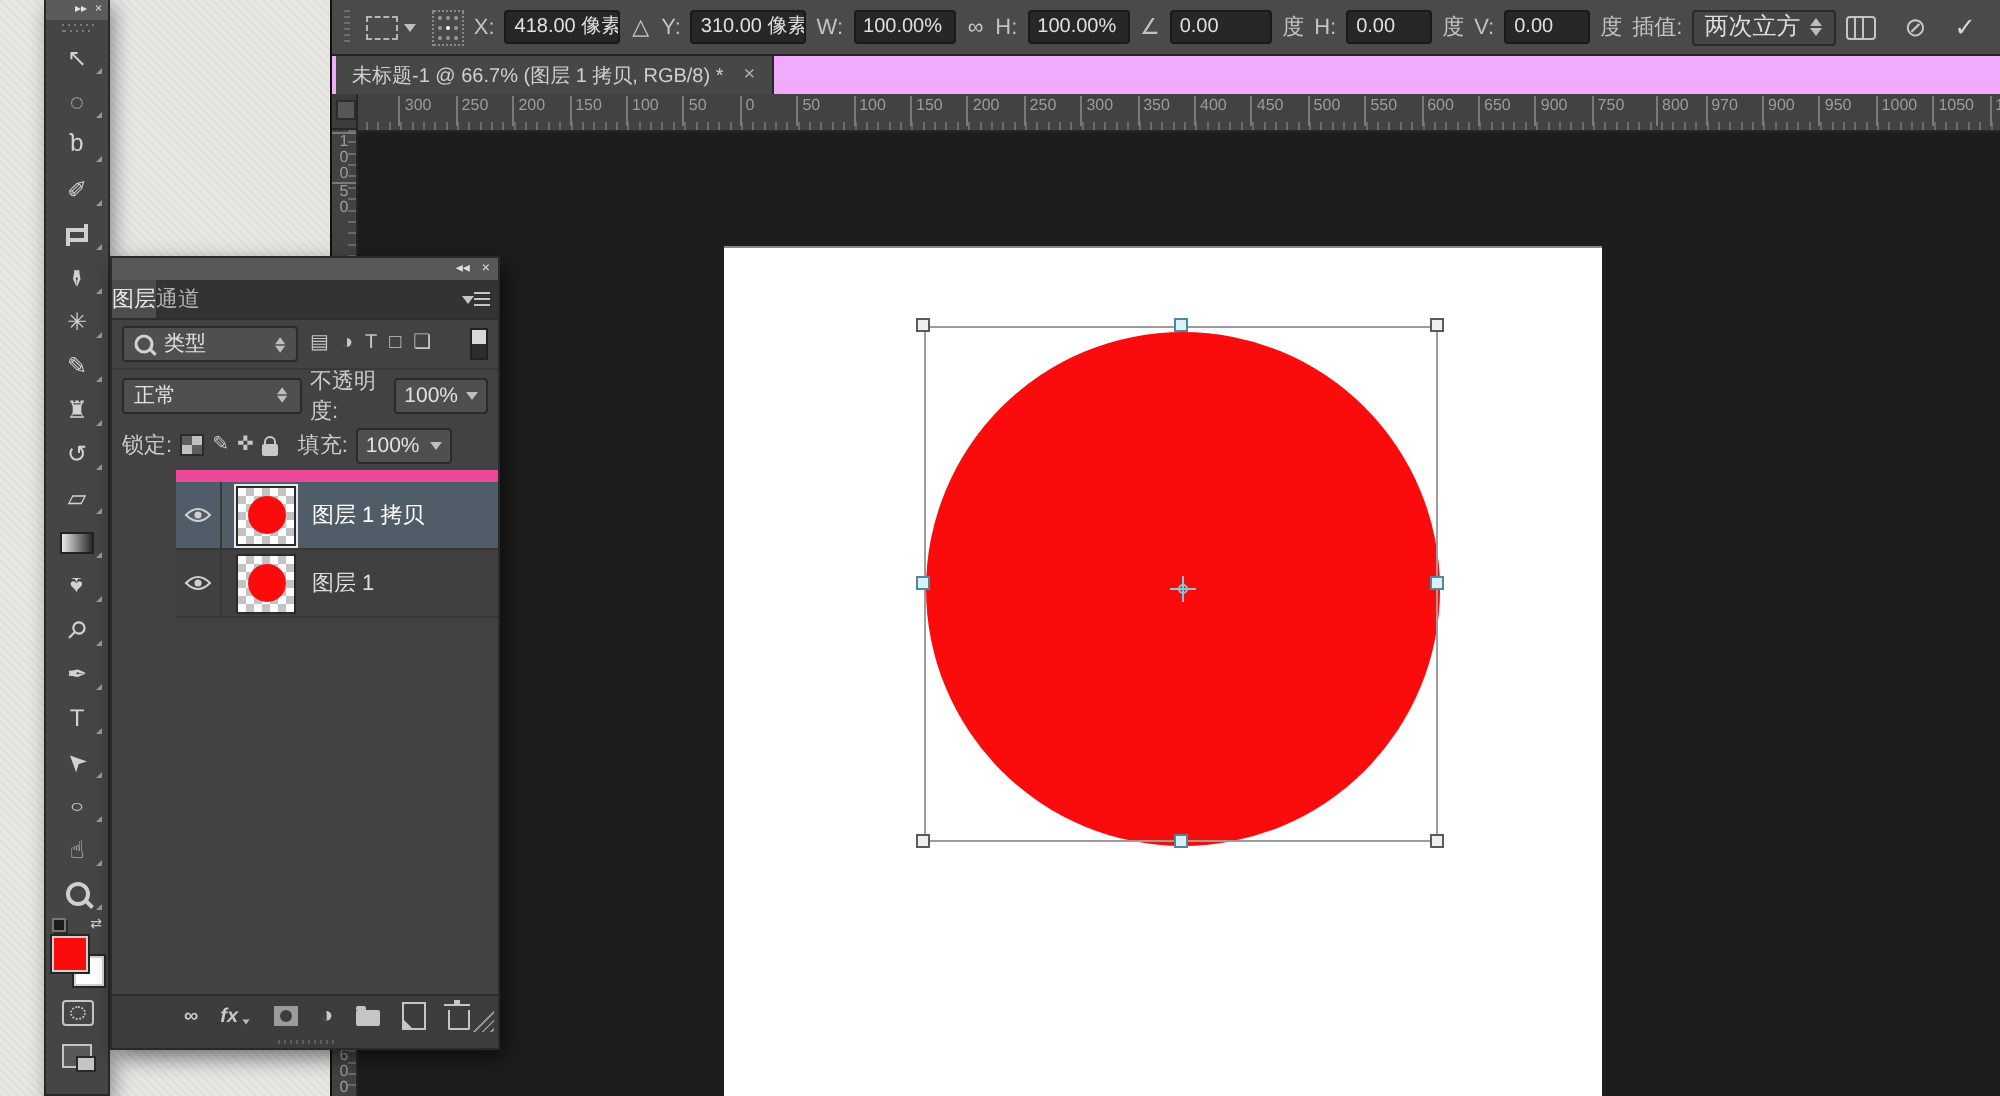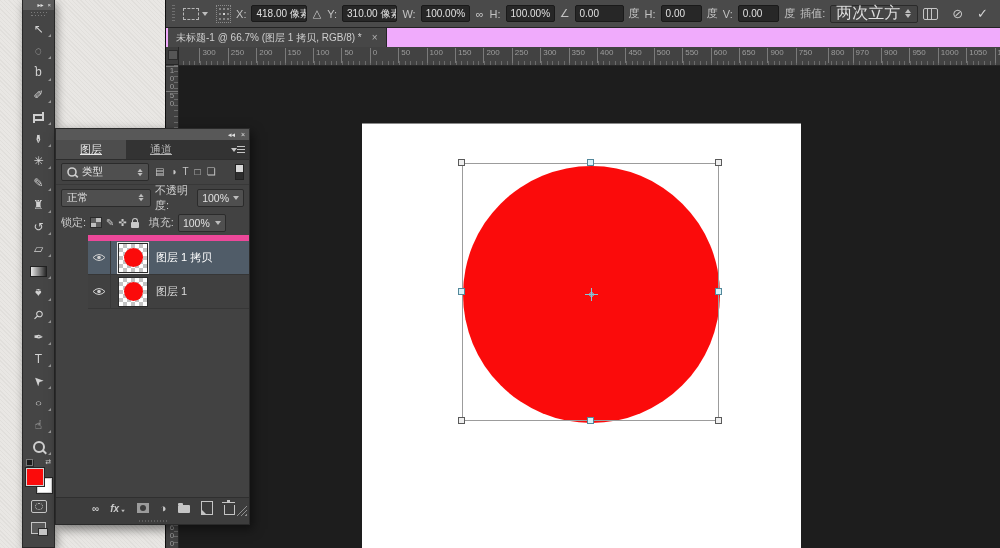--- a/index.html
+++ b/index.html
@@ -20,21 +20,21 @@
   .tool-preview{display:flex;align-items:center;gap:3px;padding:2px 3px;}
   .tool-preview .dashedbox{width:14px;height:10px;border:1px dashed #b5b5b5;display:block;}
   .down-arrow{width:0;height:0;border-left:3px solid transparent;border-right:3px solid transparent;border-top:4px solid #bdbdbd;display:inline-block;}
   .refpoint{display:grid;grid-template-columns:repeat(3,1fr);grid-template-rows:repeat(3,1fr);width:14px;height:14px;border:1px dotted #8a8a8a;padding:1px;gap:1px;}
   .refpoint span{width:2px;height:2px;background:#9a9a9a;border-radius:50%;margin:auto;}
   .refpoint span.center{background:#ffffff;}
   .ob-label{color:#c2c2c2;font-size:11px;white-space:nowrap;}
   .ob-field{background:#272727;border:1px solid #1a1a1a;border-radius:2px;height:15px;line-height:15px;padding:0 4px;color:#e0e0e0;font-size:10px;overflow:hidden;white-space:nowrap;box-sizing:content-box;}
   .w62{width:58px;} .w52{width:50px;} .w44{width:40px;}
   .ob-btn{color:#c9c9c9;font-size:11px;padding:0 1px;cursor:default;}
-  .interp-select{display:flex;align-items:center;gap:5px;background:#454545;border:1px solid #2a2a2a;border-radius:2px;height:16px;padding:0 5px;font-size:16px;color:#ddd;white-space:nowrap;}
+  .interp-select{display:flex;align-items:center;gap:5px;background:#454545;border:1px solid #2a2a2a;border-radius:2px;height:16px;padding:0 5px;font-size:12px;color:#ddd;white-space:nowrap;}
   .updown{display:inline-block;position:relative;width:7px;height:9px;}
   .updown::before{content:"";position:absolute;left:0;top:0;border-left:3px solid transparent;border-right:3px solid transparent;border-bottom:4px solid #bdbdbd;}
   .updown::after{content:"";position:absolute;left:0;bottom:0;border-left:3px solid transparent;border-right:3px solid transparent;border-top:4px solid #bdbdbd;}
   .ob-right{margin-left:auto;display:flex;align-items:center;gap:14px;padding-right:6px;}
   .warp-icon{width:13px;height:10px;border:1px solid #c5c5c5;border-radius:2px;background-image:linear-gradient(90deg,transparent 3px,#c5c5c5 3px,#c5c5c5 4px,transparent 4px,transparent 7px,#c5c5c5 7px,#c5c5c5 8px,transparent 8px);display:block;}
   .ob-cancel{font-size:13px;color:#c9c9c9;}
   .ob-commit{font-size:13px;color:#d5d5d5;}
 
   
   #tab-bar{position:absolute;top:28px;left:0;right:0;height:19px;background:#f0abfc;border-bottom:1px solid #272727;}
@@ -84,21 +84,21 @@
   .tb-extra{height:21px;display:flex;align-items:center;justify-content:center;}
   .qmask-icon{width:14px;height:11px;border:1px solid #c5c5c5;border-radius:2px;position:relative;display:block;}
   .qmask-icon::after{content:"";position:absolute;left:3px;right:3px;top:2px;bottom:2px;border:1px dotted #c5c5c5;border-radius:50%;}
   .screen-icon{width:13px;height:10px;border:1px solid #c5c5c5;position:relative;display:block;background:#595959;}
   .screen-icon::after{content:"";position:absolute;right:-3px;bottom:-3px;width:8px;height:6px;background:#c5c5c5;border:1px solid #2a2a2a;}
 
   
   #layers-panel{position:absolute;left:55px;top:128px;width:195px;height:397px;background:#424242;box-shadow:3px 4px 10px rgba(0,0,0,.5);z-index:5;color:#cccccc;border:1px solid #2a2a2a;box-sizing:border-box;}
   .panel-titlebar{height:11px;background:#585858;display:flex;justify-content:flex-end;align-items:center;gap:6px;padding:0 4px;font-size:7px;color:#e0e0e0;line-height:11px;}
   .panel-tabs{height:19px;background:#333333;display:flex;align-items:stretch;position:relative;border-bottom:1px solid #2d2d2d;}
-  .panel-tab{display:flex;align-items:center;padding:0 24px;font-size:11px;color:#b2b2b2;text-decoration:underline;}
+  .panel-tab{display:flex;align-items:center;padding:0 0;font-size:11px;color:#b2b2b2;}
   .panel-tab.active{background:#4d4d4d;color:#e8e8e8;}
   .panel-menu{position:absolute;right:4px;top:5px;width:14px;height:9px;}
   .panel-menu::before{content:"";position:absolute;left:0;top:3px;border-left:3px solid transparent;border-right:3px solid transparent;border-top:4px solid #c5c5c5;}
   .panel-menu::after{content:"";position:absolute;right:0;top:1px;width:8px;height:7px;background:repeating-linear-gradient(180deg,#c5c5c5 0 1px,transparent 1px 3px);}
   .filter-row{height:24px;display:flex;align-items:center;padding:0 5px;gap:6px;border-bottom:1px solid #383838;}
   .filter-select{display:flex;align-items:center;gap:4px;width:78px;height:16px;background:#4f4f4f;border:1px solid #2b2b2b;border-radius:2px;padding:0 4px;font-size:10.5px;color:#e0e0e0;}
   .filter-select .mag-icon{transform:scale(.8);border-color:#cfcfcf;}
   .filter-select .updown{margin-left:auto;transform:scale(.85);}
   .ficon{font-size:10px;color:#c6c6c6;line-height:1;}
   .toggle-switch{margin-left:auto;width:7px;height:14px;background:#2d2d2d;border:1px solid #222;position:relative;}

